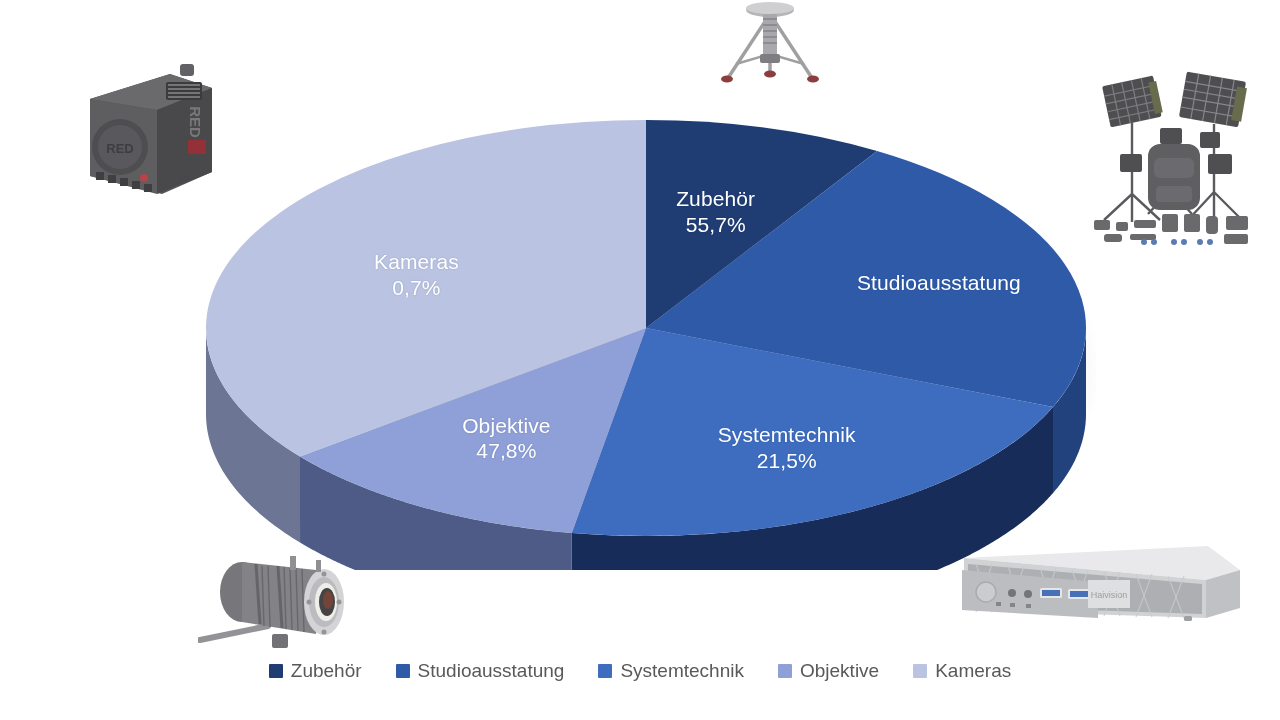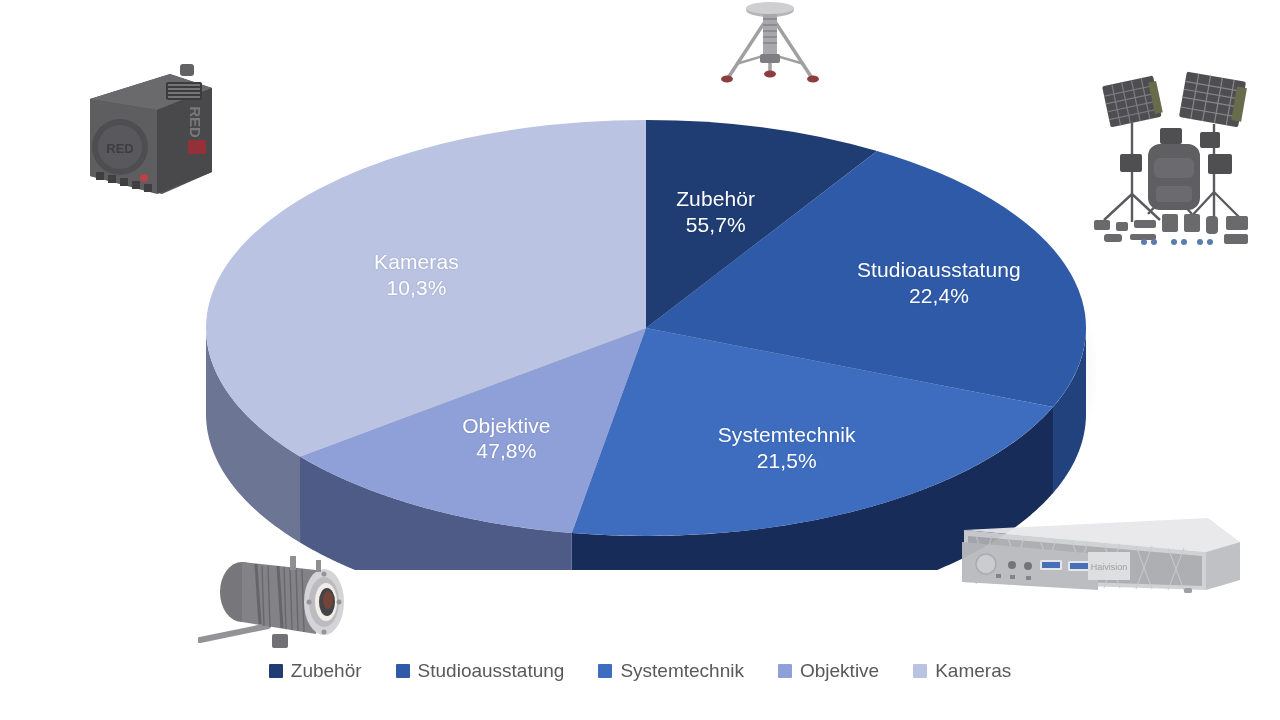--- a/index.html
+++ b/index.html
@@ -109,33 +109,32 @@
           <path d="M 450 258 L 104.03308985988781 386.51479952278964 A 440 208 0 0 1 449.99999999999994 50 Z" fill="#BAC4E2"></path>
         </g>
     </svg>
 
     <div class="slice-label" id="lbl0" style="left: 519.657px; top: 141.941px; transform: translate(-50%, -50%);">
       <span class="v">Zubehör</span>
       <span class="v">55,7%</span>
     </div>
     <div class="slice-label" id="lbl1" style="left: 742.925px; top: 213.007px; transform: translate(-50%, -50%);">
       <span class="v">Studioausstatung</span>
-      <span class="v">22,4%</span>
     </div>
     <div class="slice-label" id="lbl2" style="left: 590.7px; top: 378.091px; transform: translate(-50%, -50%);">
       <span class="v">Systemtechnik</span>
       <span class="v">21,5%</span>
     </div>
     <div class="slice-label" id="lbl3" style="left: 310.397px; top: 368.795px; transform: translate(-50%, -50%);">
       <span class="v">Objektive</span>
       <span class="v">47,8%</span>
     </div>
     <div class="slice-label" id="lbl4" style="left: 220.472px; top: 205.266px; transform: translate(-50%, -50%);">
       <span class="v">Kameras</span>
-      <span class="v">10,3%</span>
+      <span class="v">0,7%</span>
     </div>
   </div>
 
   <div class="photo" style="left:62px; top:44px;">
     <svg width="165" height="165" viewBox="0 0 165 165">
       <g opacity="0.92">
         <path d="M28 55 L108 30 L150 44 L150 128 L100 150 L28 132 Z" fill="#4a4a4c"></path>
         <path d="M28 55 L108 30 L150 44 L95 66 Z" fill="#5e5e61"></path>
         <path d="M95 66 L150 44 L150 128 L95 150 Z" fill="#3a3a3c"></path>
         <path d="M28 55 L95 66 L95 150 L28 132 Z" fill="#515154"></path>
@@ -291,21 +290,21 @@
           <circle cx="126" cy="84" r="2.5"></circle>
             <circle cx="111" cy="54" r="2.5"></circle>
         </g>
         <rect x="92" y="8" width="6" height="14" fill="#8a8a8f"></rect>
         <rect x="118" y="12" width="5" height="12" fill="#8a8a8f"></rect>
         <rect x="74" y="86" width="16" height="14" rx="2" fill="#6a6a6f"></rect>
       </g>
     </svg>
   </div>
 
-  <div class="photo" style="left:948px; top:512px;">
+  <div class="photo" style="left:948px; top:540px;">
     <svg width="296" height="104" viewBox="0 0 296 104">
       <g opacity="0.95">
         <path d="M16 18 L260 6 L292 30 L258 40 Z" fill="#e8e8ea"></path>
         <path d="M16 18 L258 40 L258 78 L16 70 Z" fill="#cfd0d2"></path>
         <path d="M258 40 L292 30 L292 68 L258 78 Z" fill="#bdbec1"></path>
         <path d="M20 24 L254 44 L254 74 L20 66 Z" fill="#a9abae"></path>
         <g stroke="#c6c8cb" stroke-width="1.1" opacity="0.85">
           <path d="M28 24 L44 72"></path>
             <path d="M44 24 L28 72"></path>
           <path d="M60 26 L76 73"></path>

